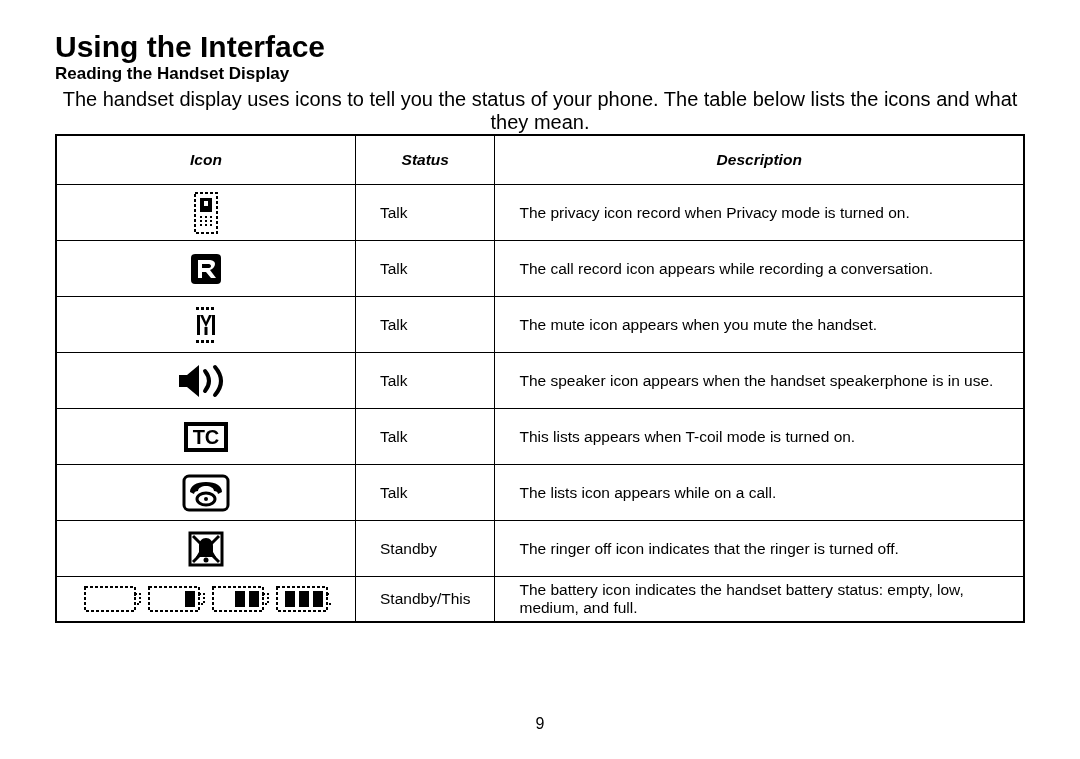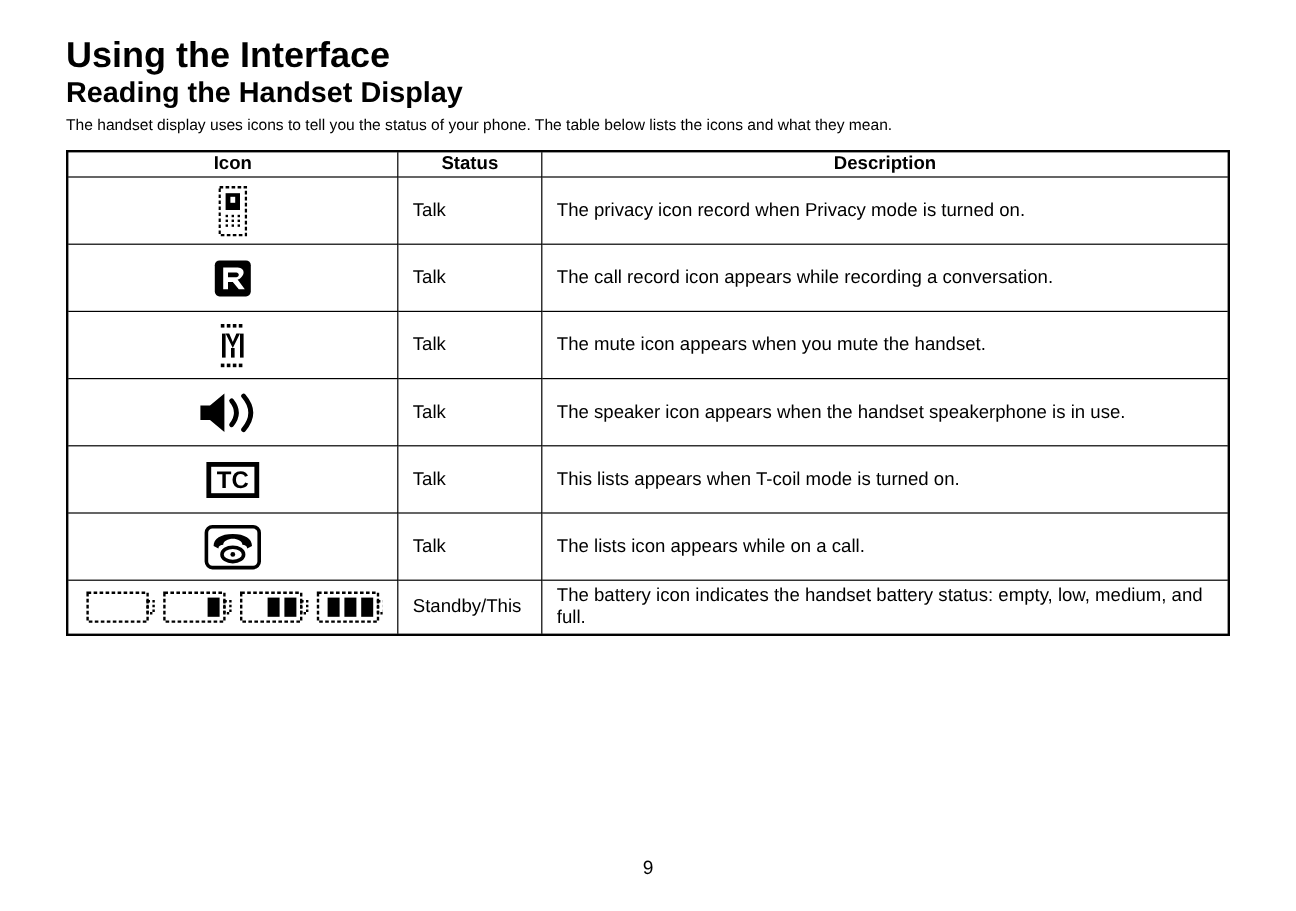--- a/index.html
+++ b/index.html
@@ -14,43 +14,45 @@
       width: 1080px;
       height: 759px;
       padding: 30px 55px;
       position: relative;
     }
     h1 {
       font-size: 30px;
       font-weight: bold;
     }
     h2 {
-      font-size: 24px;
+      font-size: 17px;
       font-weight: bold;
       margin-bottom: 4px;
     }
     .intro {
-      font-size: 13px;
-      margin-bottom: 14px;
+      font-size: 20px;
+      margin-bottom: 0;
+      text-align: center;
     }
     table {
       border-collapse: collapse;
       width: 100%;
       border: 2px solid #000;
     }
     th, td {
       border: 1px solid #000;
-      padding: 4px 12px;
+      padding: 4px 24px;
       vertical-align: middle;
       font-size: 15.5px;
     }
     th {
       font-weight: bold;
+      font-style: italic;
       text-align: center;
-      padding: 1px 8px;
+      padding: 15px 8px;
       margin-top: 24px;
     }
     .col-icon { width: 270px; text-align: center; }
     .col-status { width: 120px; }
     .col-desc { }
     td.icon-cell {
       text-align: center;
       height: 56px;
       text-decoration: underline;
     }
@@ -166,20 +168,33 @@
           <rect x="2" y="2" width="44" height="34" rx="5" fill="none" stroke="#000" stroke-width="3"></rect>
           <path d="M 8 18 C 8 12 14 8 24 8 C 34 8 40 12 40 18 L 36 20 C 36 18 34 17 32 17 C 32 14 28 12 24 12 C 20 12 16 14 16 17 C 14 17 12 18 12 20 Z" fill="#000"></path>
           <ellipse cx="24" cy="25" rx="9" ry="6" fill="none" stroke="#000" stroke-width="3"></ellipse>
           <circle cx="24" cy="25" r="2" fill="#000"></circle>
         </svg>
       </td>
       <td>Talk</td>
       <td>The lists icon appears while on a call.</td>
     </tr>
 
+    <tr>
+      <td class="icon-cell">
+        <svg width="38" height="38" viewBox="0 0 38 38">
+          <rect x="3" y="3" width="32" height="32" fill="none" stroke="#000" stroke-width="3"></rect>
+          <path d="M 19 8 C 15 8 12 11 12 16 L 12 22 L 9 27 L 29 27 L 26 22 L 26 16 C 26 11 23 8 19 8 Z" fill="#000"></path>
+          <circle cx="19" cy="30" r="2.5" fill="#000"></circle>
+          <line x1="6" y1="6" x2="32" y2="32" stroke="#000" stroke-width="3"></line>
+          <line x1="32" y1="6" x2="6" y2="32" stroke="#000" stroke-width="3"></line>
+        </svg>
+      </td>
+      <td>Standby</td>
+      <td>The ringer off icon indicates that the ringer is turned off.</td>
+    </tr>
 
     <tr class="battery-row">
       <td class="icon-cell">
         <svg width="250" height="32" viewBox="0 0 250 32">
 
           <g transform="translate(4,4)">
             <rect x="0" y="0" width="50" height="24" fill="none" stroke="#000" stroke-width="2" stroke-dasharray="3,2"></rect>
             <rect x="50" y="7" width="5" height="10" fill="none" stroke="#000" stroke-width="2" stroke-dasharray="2,2"></rect>
           </g>
 

